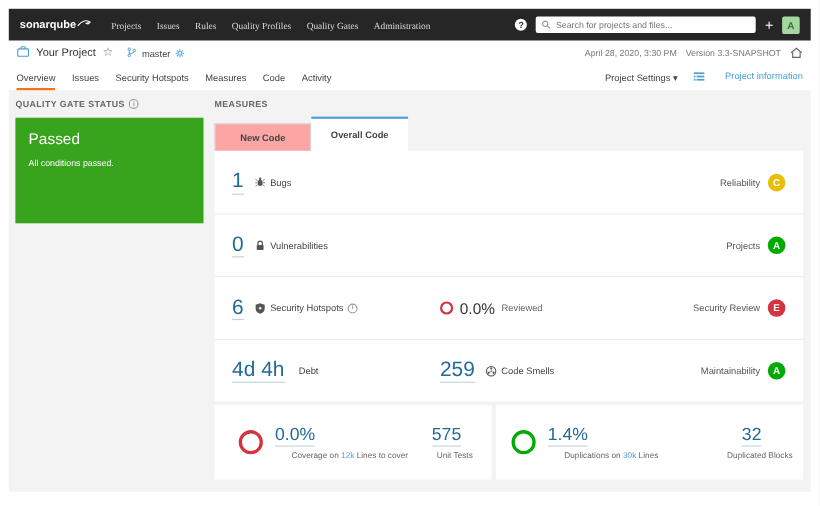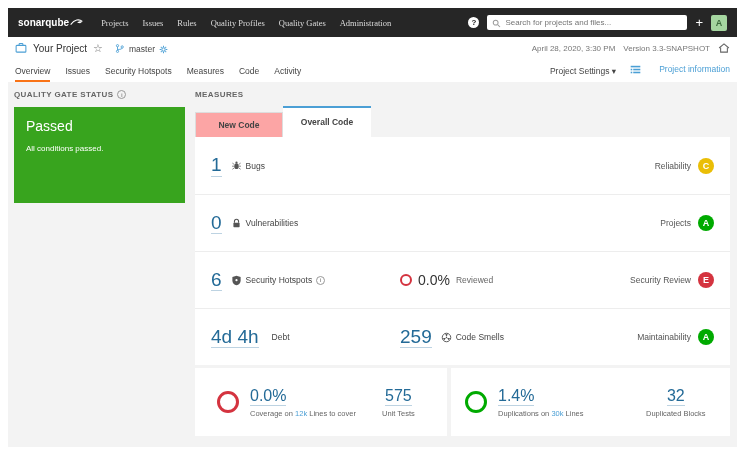--- a/index.html
+++ b/index.html
@@ -72,21 +72,21 @@
   .bottom-cards { display: flex; gap: 4px; margin-top: 3px; }
   .bcard { background: #fff; height: 68px; display: flex; align-items: center; }
   .bcard-coverage { flex: 0 0 252px; padding-left: 22px; }
   .bcard-duplications { flex: 1; padding-left: 14px; }
   .ring-lg { width: 22px; height: 22px; border-radius: 50%; border: 3px solid; margin-right: 11px; flex: none; }
   .ring-red { border-color: #d4333f; }
   .ring-green { border-color: #00aa00; }
   .bgroup { width: 132px; }
   .bgroup-dup { width: 148px; }
   .bval { font-size: 16px; color: #236a97; line-height: 1.2; border-bottom: 1px solid #bdd3e2; display: inline-block; cursor: pointer; }
-  .bsub { font-size: 7.5px; color: #666; margin-top: 3px; white-space: nowrap; }
+  .bsub { font-size: 7.5px; color: #666; margin-top: 3px; white-space: nowrap; margin-left: 15px; }
   .lnk { color: #4b9fd5; cursor: pointer; }
   .bblock { text-align: center; }
 </style>
 </head>
 <body>
 
 <div class="frame">
 
   <header class="navbar">
     <div class="logo">

